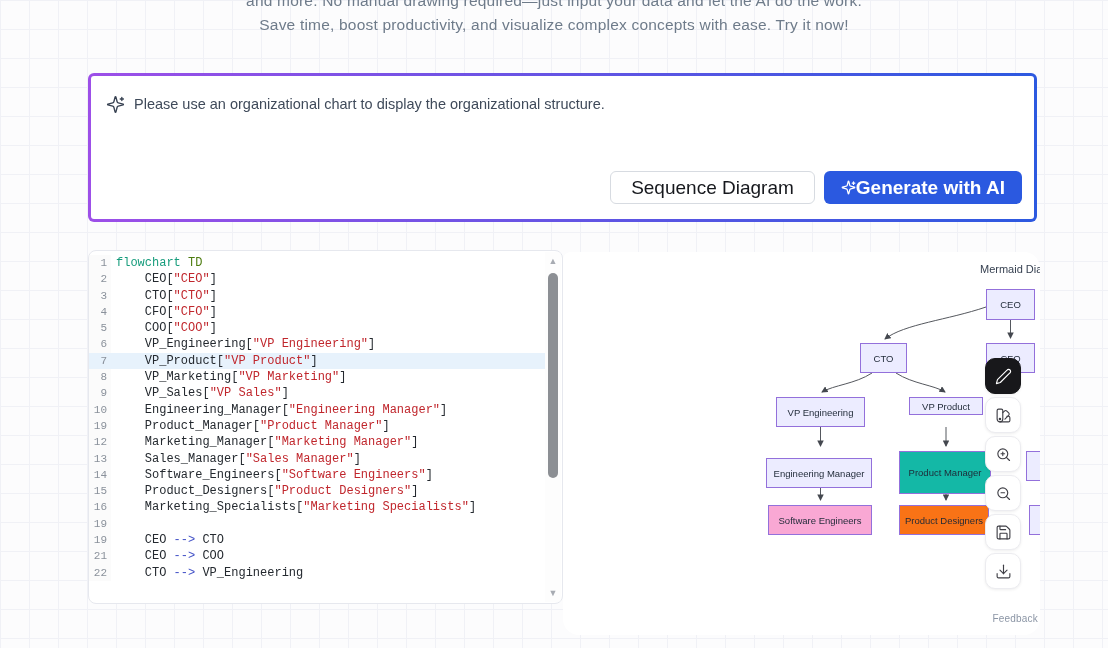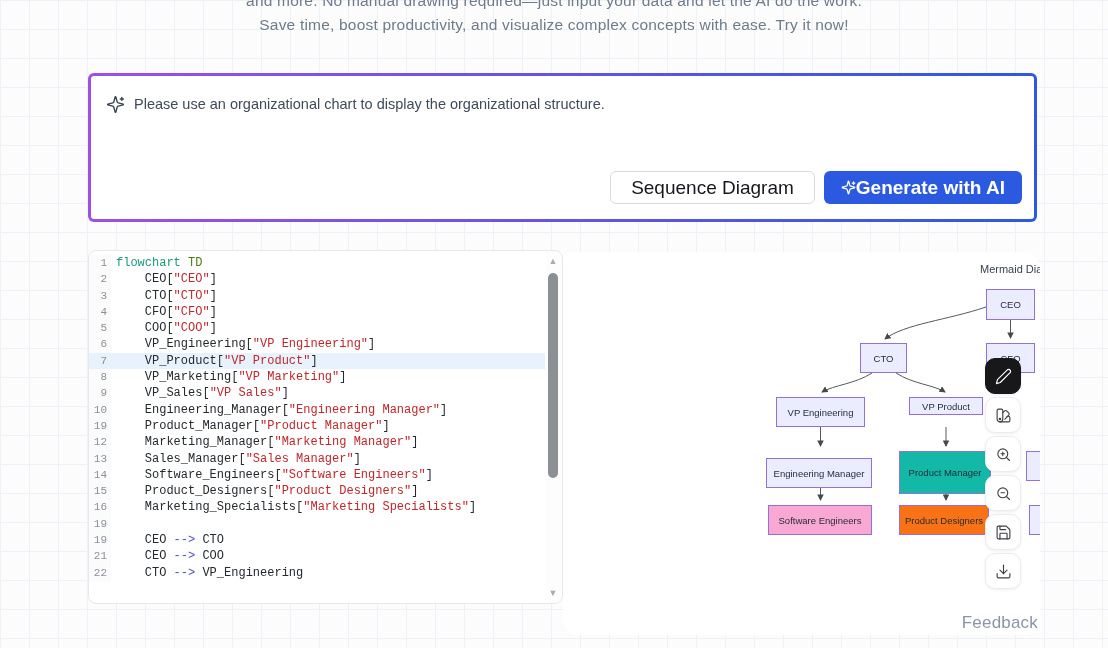--- a/index.html
+++ b/index.html
@@ -68,21 +68,21 @@
 
   
   .fl-toolbar { position:absolute; left:422px; top:106px; display:flex; flex-direction:column; gap:3px; }
   .tool-btn { width:36px; height:36px; background:#fff; border:1px solid #ececf0; border-radius:10px;
               display:flex; align-items:center; justify-content:center; cursor:pointer;
               box-shadow:0 1px 3px rgba(0,0,0,.07); }
   .tool-btn svg { stroke:#3f3f46; }
   .tool-btn.active { background:#18181b; border-color:#18181b; }
   .tool-btn.active svg { stroke:#fff; }
 
-  .feedback { position:absolute; right:70px; top:613px; font-size:17px; color:#8b95a5; letter-spacing:.2px; }
+  .feedback { position:absolute; right:70px; top:613px; font-size:10px; color:#8b95a5; letter-spacing:.2px; }
 </style>
 </head>
 <body>
 
 <div class="hero">
   <div>and more. No manual drawing required—just input your data and let the AI do the work.</div>
   <div>Save time, boost productivity, and visualize complex concepts with ease. Try it now!</div>
 </div>
 
 <div class="prompt-card">

